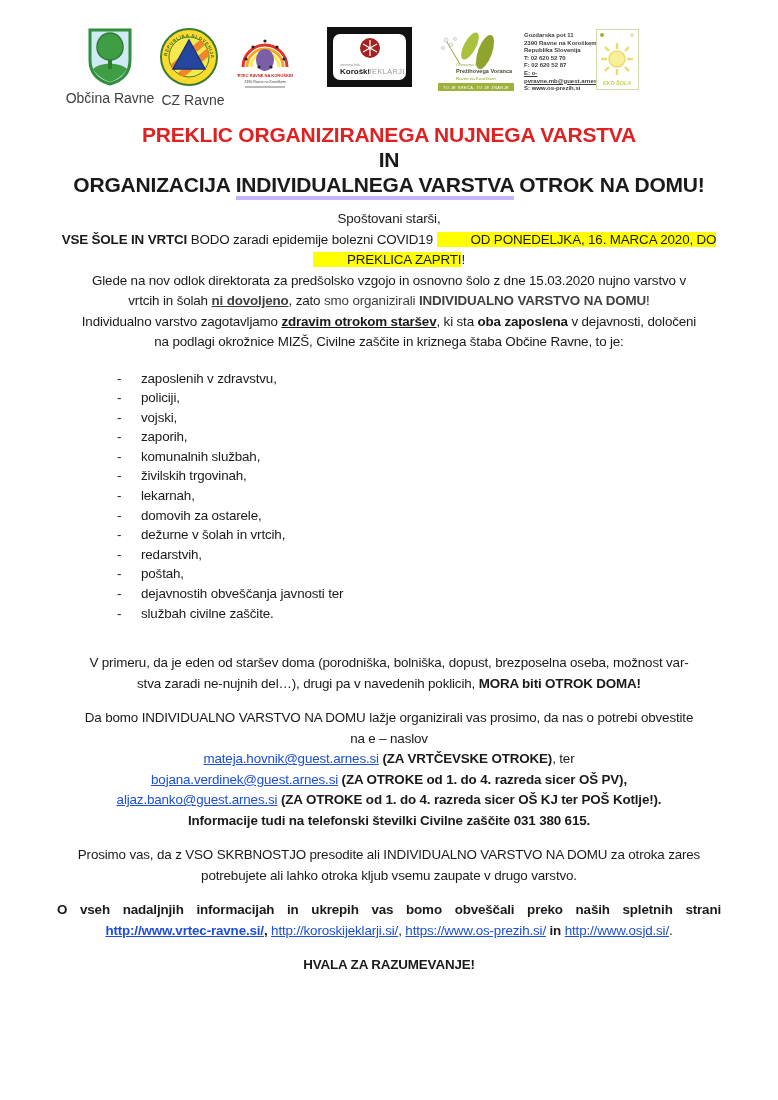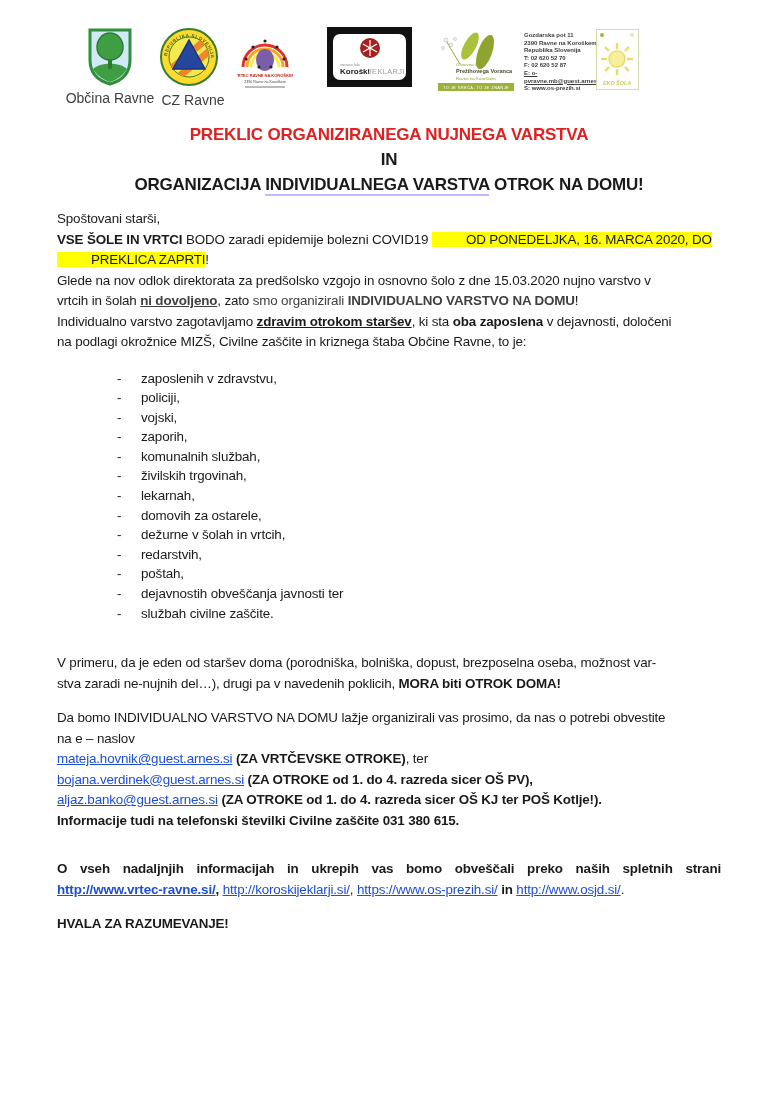--- a/index.html
+++ b/index.html
@@ -6,25 +6,25 @@
   .page{position:relative;width:778px;height:1100px;background:#ffffff;margin:0 auto;
         font-family:"Liberation Sans",sans-serif;color:#1a1a1a;overflow:hidden;}
   
   .hdr{position:absolute;left:0;top:0;width:778px;height:118px;}
   .logo{position:absolute;}
   .logo-label{position:absolute;font-size:14px;color:#404040;text-align:center;white-space:nowrap;}
   .addr{position:absolute;left:524px;top:32px;width:86px;font-size:6px;line-height:7.6px;color:#3c3c3c;font-weight:600;}
   .addr .em{text-decoration:underline;}
   
   .content{position:absolute;left:57px;top:122px;width:664px;}
-  .title{text-align:center;font-weight:bold;font-size:17px;line-height:25px;letter-spacing:-0.2px;}
+  .title{text-align:center;font-weight:bold;font-size:21px;line-height:25px;letter-spacing:-0.2px;}
   .t-red{color:#e02121;}
-  .t-u{border-bottom:2px solid #c4b5fd;}
+  .t-u{border-bottom:4px solid #c4b5fd;}
   .docbody{margin-top:12px;font-size:13.4px;line-height:20.5px;letter-spacing:-0.15px;}
-  .line{white-space:nowrap;}
+  .line{white-space:nowrap;text-align:center;}
   .just{white-space:normal;text-align:justify;text-align-last:justify;}
   .gap{height:14px;}
   .b{font-weight:bold;}
   .u{text-decoration:underline;}
   .red{color:#404040;}
   .hl{background:#ffff00;padding-left:34px;}
   .lnk{color:#1d4ed8;text-decoration:underline;cursor:pointer;}
   ul.dashlist{margin:16px;padding:0;}
   ul.dashlist li{list-style:none;position:relative;padding-left:68px;line-height:19.6px;}
   ul.dashlist li::before{content:"-";position:absolute;left:44px;}
@@ -204,20 +204,24 @@
 
       <div>
         <div class="line"><a class="lnk">mateja.hovnik@guest.arnes.si</a><span class="b"> (ZA VRTČEVSKE OTROKE)</span><span>, ter</span></div>
         <div class="line"><a class="lnk">bojana.verdinek@guest.arnes.si</a><span class="b"> (ZA OTROKE od 1. do 4. razreda sicer OŠ PV),</span></div>
         <div class="line"><a class="lnk">aljaz.banko@guest.arnes.si</a><span class="b"> (ZA OTROKE od 1. do 4. razreda sicer OŠ KJ ter POŠ Kotlje!).</span></div>
         <div class="line b">Informacije tudi na telefonski številki Civilne zaščite 031 380 615.</div>
       </div>
 
       <div class="gap"></div>
 
+      <div>
+        <div class="line">Prosimo vas, da z VSO SKRBNOSTJO presodite ali INDIVIDUALNO VARSTVO NA DOMU za otroka zares</div>
+        <div class="line">potrebujete ali lahko otroka kljub vsemu zaupate v drugo varstvo.</div>
+      </div>
 
       <div class="gap"></div>
 
       <div>
         <div class="line just b">O vseh nadaljnjih informacijah in ukrepih vas bomo obveščali preko naših spletnih strani</div>
         <div class="line"><a class="lnk b">http://www.vrtec-ravne.si/</a><span class="b">, </span><a class="lnk">http://koroskijeklarji.si/</a><span>, </span><a class="lnk">https://www.os-prezih.si/</a><span class="b"> in </span><a class="lnk">http://www.osjd.si/</a><span>.</span></div>
       </div>
 
       <div class="gap"></div>
 

